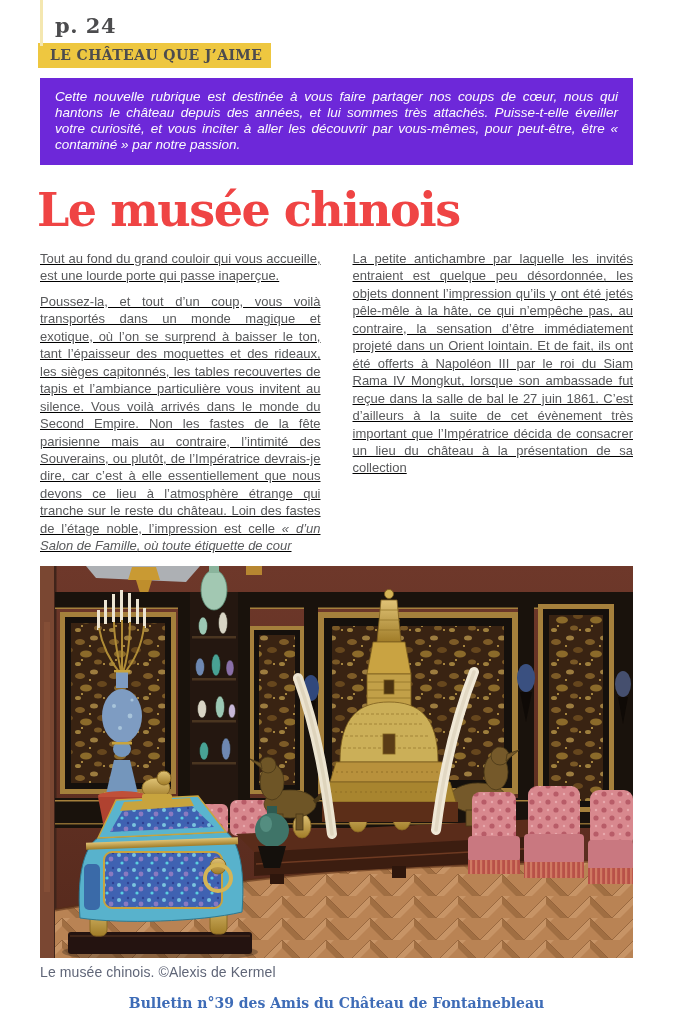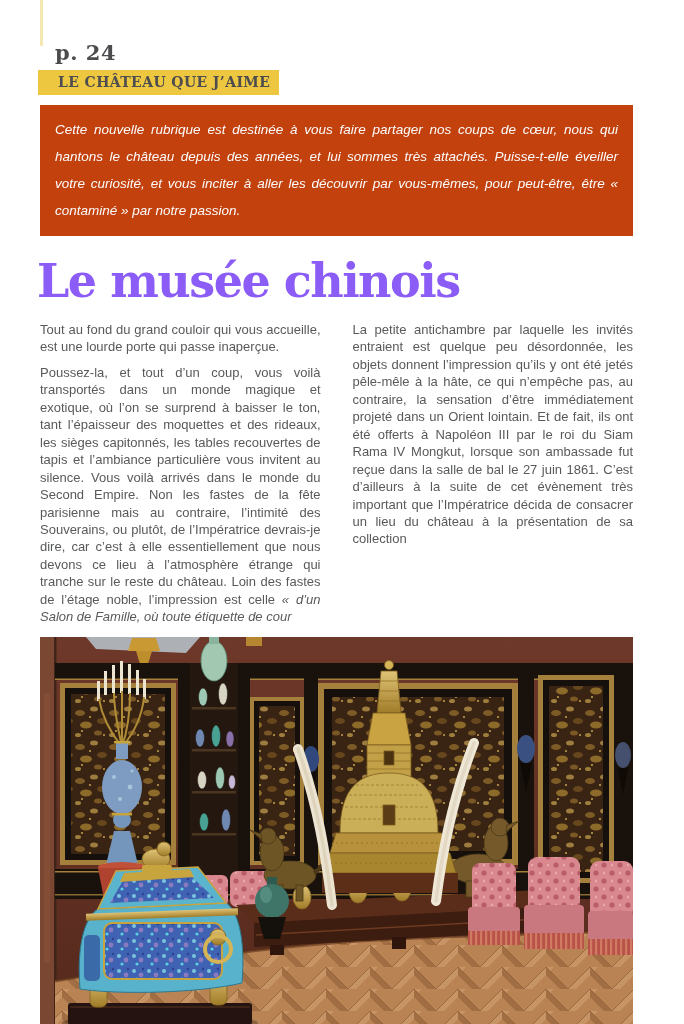--- a/index.html
+++ b/index.html
@@ -1,32 +1,32 @@
 <!DOCTYPE html>
 <html lang="fr"><head>
 <meta charset="utf-8">
 <style>
   html,body{margin:0;padding:0;background:#ffffff;}
   .page{position:relative;width:684px;height:1024px;background:#ffffff;
         font-family:"Liberation Sans",sans-serif;overflow:hidden;box-sizing:border-box;
         padding-left:40px;}
   .top-accent{position:absolute;left:40px;top:0;width:3px;height:46px;background:#f4e7b0;}
-  .page-number{margin:0;padding-top:41px;margin-left:15px;
+  .page-number{margin:0;padding-top:14px;margin-left:15px;
         font-family:"DejaVu Serif",serif;font-weight:700;font-size:21px;line-height:24px;
         color:#4c4c4e;letter-spacing:.5px;}
   .rubric-row{margin-top:5px;margin-left:-2px;}
   .rubric{display:inline-block;background:#eec740;color:#4d4c4e;
         font-family:"DejaVu Serif",serif;font-weight:700;font-size:14px;line-height:14px;
-        padding:5px 9px 6px 20px;letter-spacing:.4px;}
-  .intro-box{margin-top:10px;width:593px;box-sizing:border-box;background:#c2410c;
-        color:#fcfcfd;font-style:italic;font-size:13.5px;line-height:27px;
+        padding:5px 9px 6px 12px;letter-spacing:.4px;}
+  .intro-box{margin-top:10px;width:593px;box-sizing:border-box;background:#6d28d9;
+        color:#fcfcfd;font-style:italic;font-size:13.5px;line-height:16px;
         padding:11px 15px 12px;text-align:justify;}
   .article-title{margin:21px 0 16px -3px;font-family:"DejaVu Serif",serif;font-weight:700;
-        font-size:46px;line-height:48px;color:#8b5cf6;letter-spacing:-1.5px;}
-  .cols{display:flex;gap:32px;margin-top:16px;width:593px;}
+        font-size:46px;line-height:48px;color:#ef4444;letter-spacing:-1.5px;}
+  .cols{display:flex;gap:32px;margin-top:16px;width:593px;text-decoration:underline;}
   .col{width:289px;font-size:13px;line-height:17.45px;color:#58595b;text-align:justify;}
   .col p{margin:0 0 8px 0;}
   .col em, .intro-box em{font-style:italic;}
   figure.photo{margin:3px 0 0 0;width:593px;}
   figure.photo svg{display:block;}
   figcaption{margin-top:6px;font-size:14px;color:#606678;letter-spacing:.1px;}
   .page-footer{width:593px;margin-top:15px;text-align:center;
         font-family:"DejaVu Serif",serif;font-weight:700;font-size:14px;color:#3e6cb7;}
 </style>
 </head>

